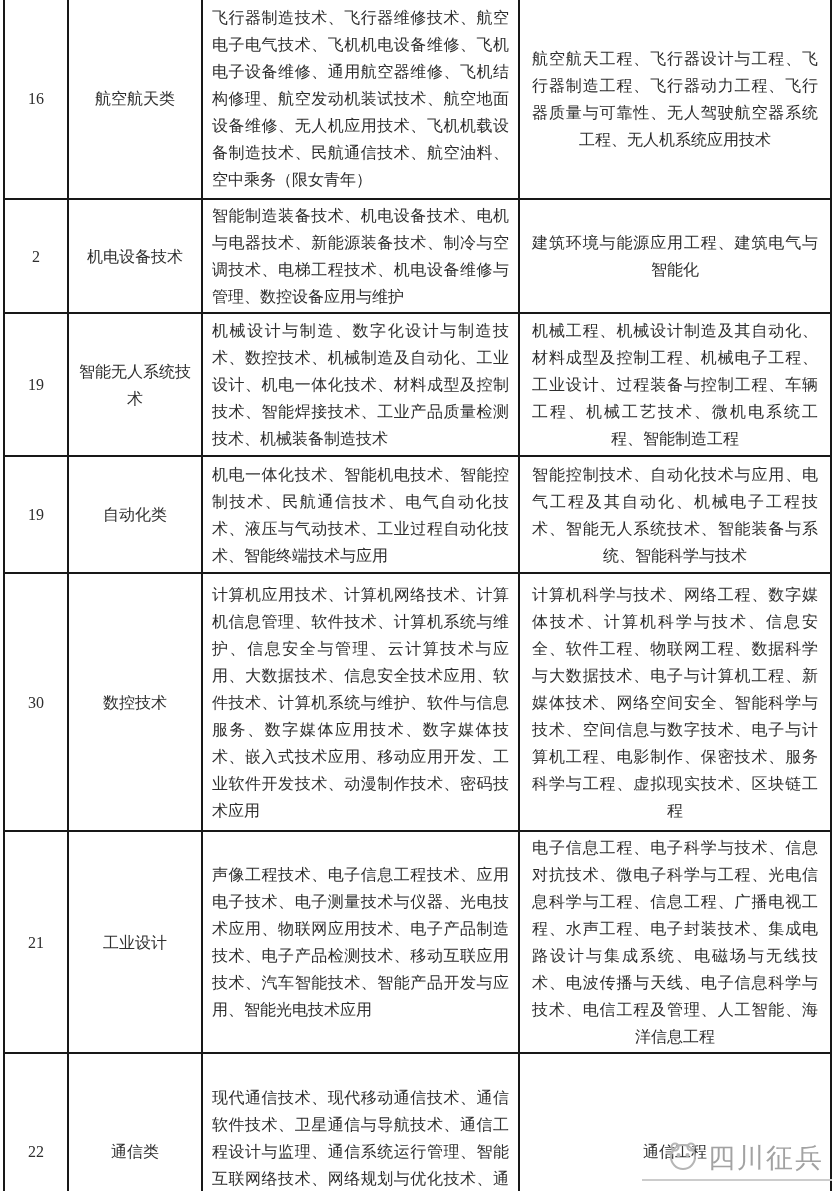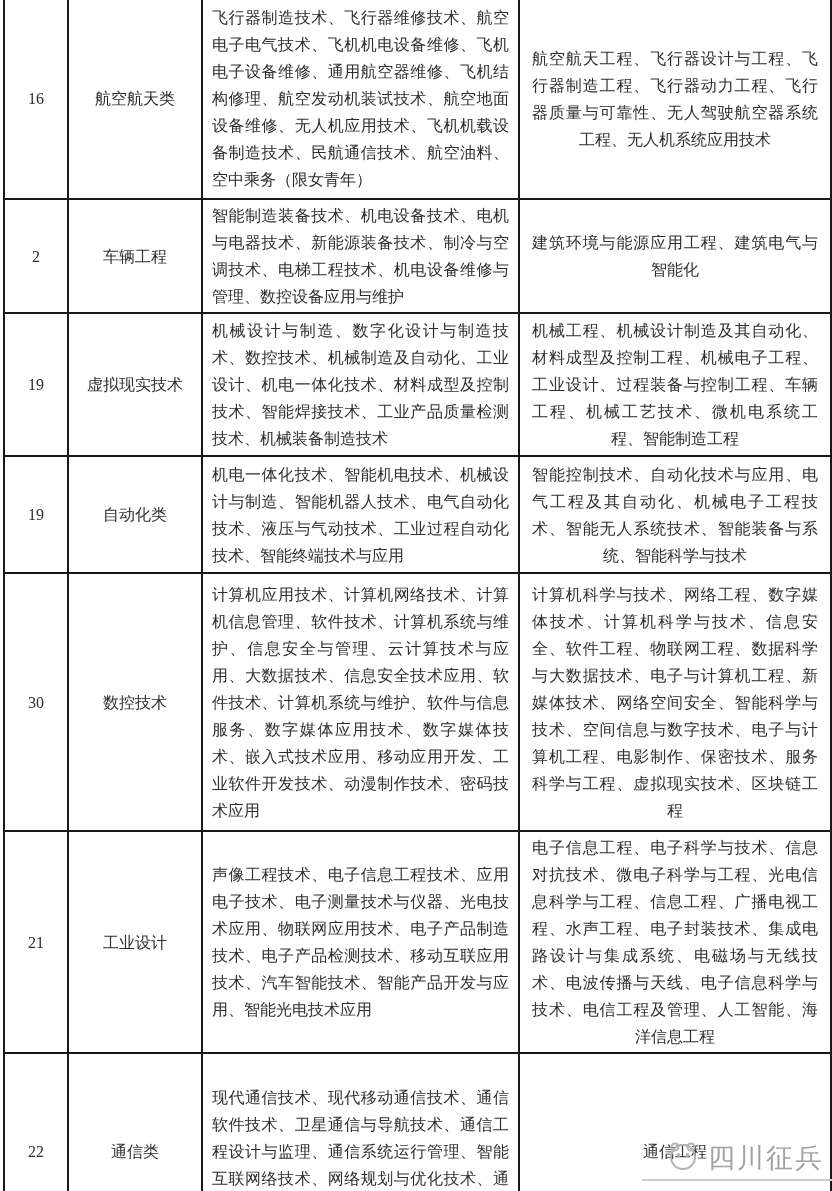--- a/index.html
+++ b/index.html
@@ -73,34 +73,34 @@
   </colgroup>
   <tbody>
     <tr class="r16">
       <td class="col-no">16</td>
       <td class="col-cat">航空航天类</td>
       <td class="col-voc">飞行器制造技术、飞行器维修技术、航空电子电气技术、飞机机电设备维修、飞机电子设备维修、通用航空器维修、飞机结构修理、航空发动机装试技术、航空地面设备维修、无人机应用技术、飞机机载设备制造技术、民航通信技术、航空油料、空中乘务（限女青年）</td>
       <td class="col-ug">航空航天工程、飞行器设计与工程、飞行器制造工程、飞行器动力工程、飞行器质量与可靠性、无人驾驶航空器系统工程、无人机系统应用技术</td>
     </tr>
     <tr class="r17">
       <td class="col-no">2</td>
-      <td class="col-cat">车辆工程</td>
+      <td class="col-cat">机电设备技术</td>
       <td class="col-voc">智能制造装备技术、机电设备技术、电机与电器技术、新能源装备技术、制冷与空调技术、电梯工程技术、机电设备维修与管理、数控设备应用与维护</td>
       <td class="col-ug">建筑环境与能源应用工程、建筑电气与智能化</td>
     </tr>
     <tr class="r18">
       <td class="col-no">19</td>
-      <td class="col-cat">虚拟现实技术</td>
+      <td class="col-cat">智能无人系统技术</td>
       <td class="col-voc">机械设计与制造、数字化设计与制造技术、数控技术、机械制造及自动化、工业设计、机电一体化技术、材料成型及控制技术、智能焊接技术、工业产品质量检测技术、机械装备制造技术</td>
       <td class="col-ug">机械工程、机械设计制造及其自动化、材料成型及控制工程、机械电子工程、工业设计、过程装备与控制工程、车辆工程、机械工艺技术、微机电系统工程、智能制造工程</td>
     </tr>
     <tr class="r19">
       <td class="col-no">19</td>
       <td class="col-cat">自动化类</td>
-      <td class="col-voc">机电一体化技术、智能机电技术、机械设计与制造、智能机器人技术、电气自动化技术、液压与气动技术、工业过程自动化技术、智能终端技术与应用</td>
+      <td class="col-voc">机电一体化技术、智能机电技术、智能控制技术、民航通信技术、电气自动化技术、液压与气动技术、工业过程自动化技术、智能终端技术与应用</td>
       <td class="col-ug">智能控制技术、自动化技术与应用、电气工程及其自动化、机械电子工程技术、智能无人系统技术、智能装备与系统、智能科学与技术</td>
     </tr>
     <tr class="r20">
       <td class="col-no">30</td>
       <td class="col-cat">数控技术</td>
       <td class="col-voc">计算机应用技术、计算机网络技术、计算机信息管理、软件技术、计算机系统与维护、信息安全与管理、云计算技术与应用、大数据技术、信息安全技术应用、软件技术、计算机系统与维护、软件与信息服务、数字媒体应用技术、数字媒体技术、嵌入式技术应用、移动应用开发、工业软件开发技术、动漫制作技术、密码技术应用</td>
       <td class="col-ug">计算机科学与技术、网络工程、数字媒体技术、计算机科学与技术、信息安全、软件工程、物联网工程、数据科学与大数据技术、电子与计算机工程、新媒体技术、网络空间安全、智能科学与技术、空间信息与数字技术、电子与计算机工程、电影制作、保密技术、服务科学与工程、虚拟现实技术、区块链工程</td>
     </tr>
     <tr class="r21">
       <td class="col-no">21</td>

